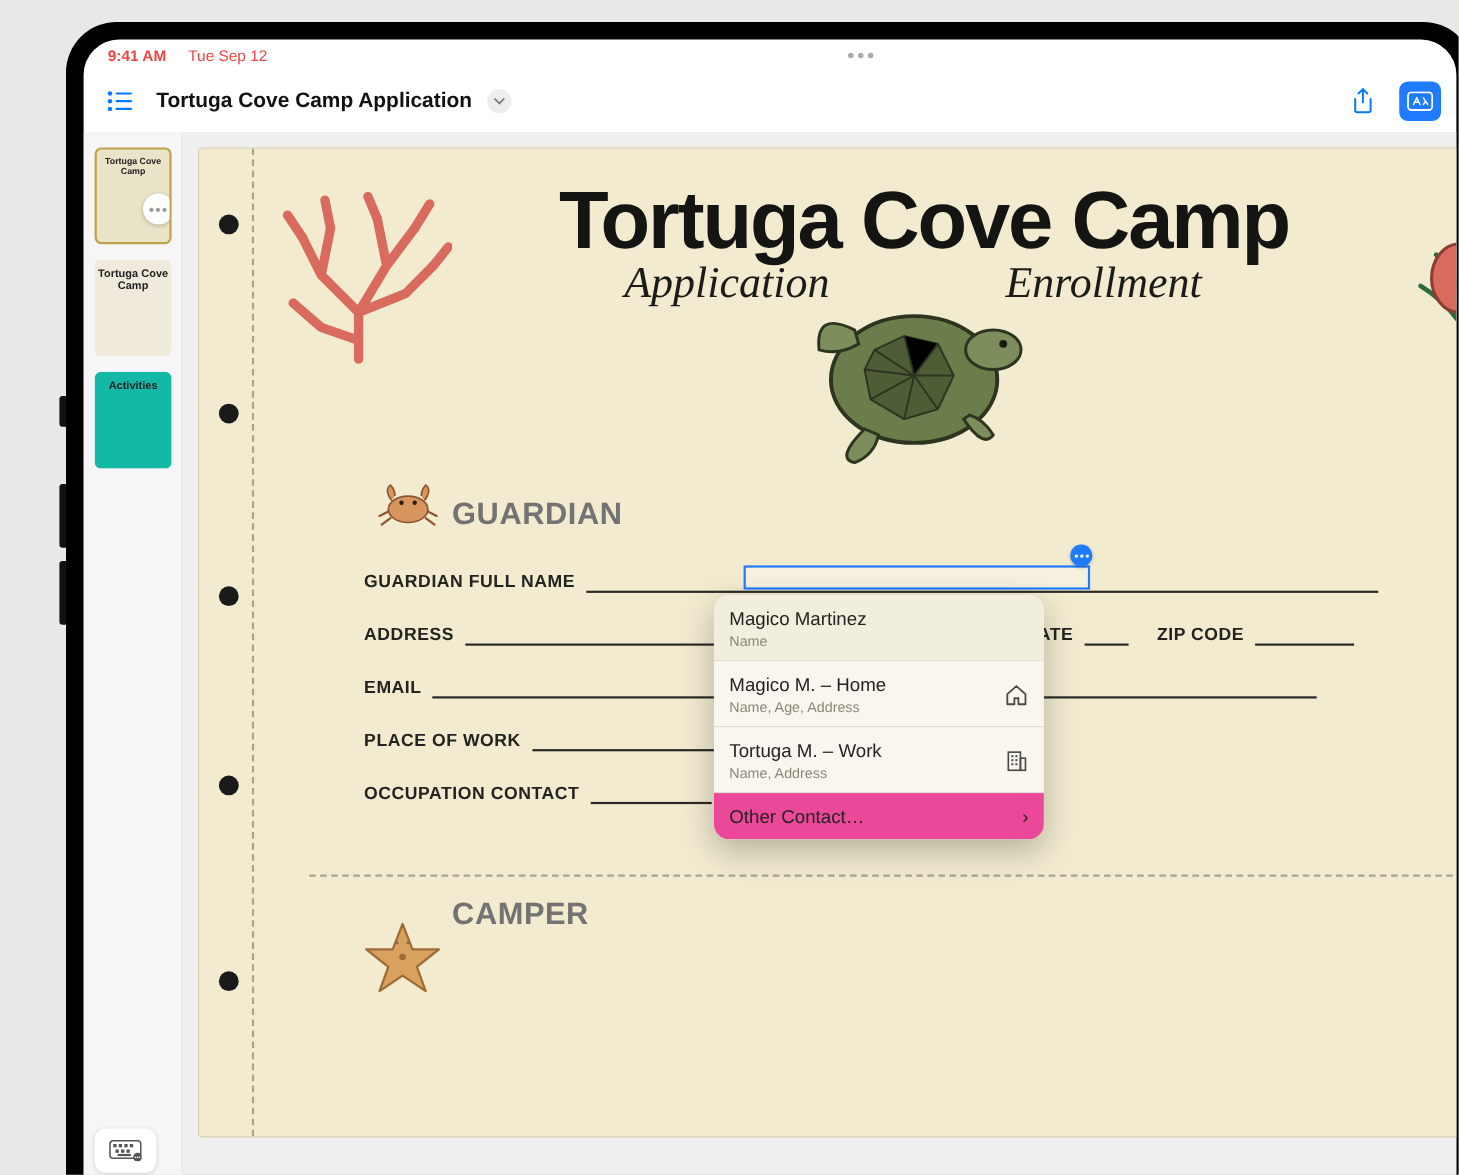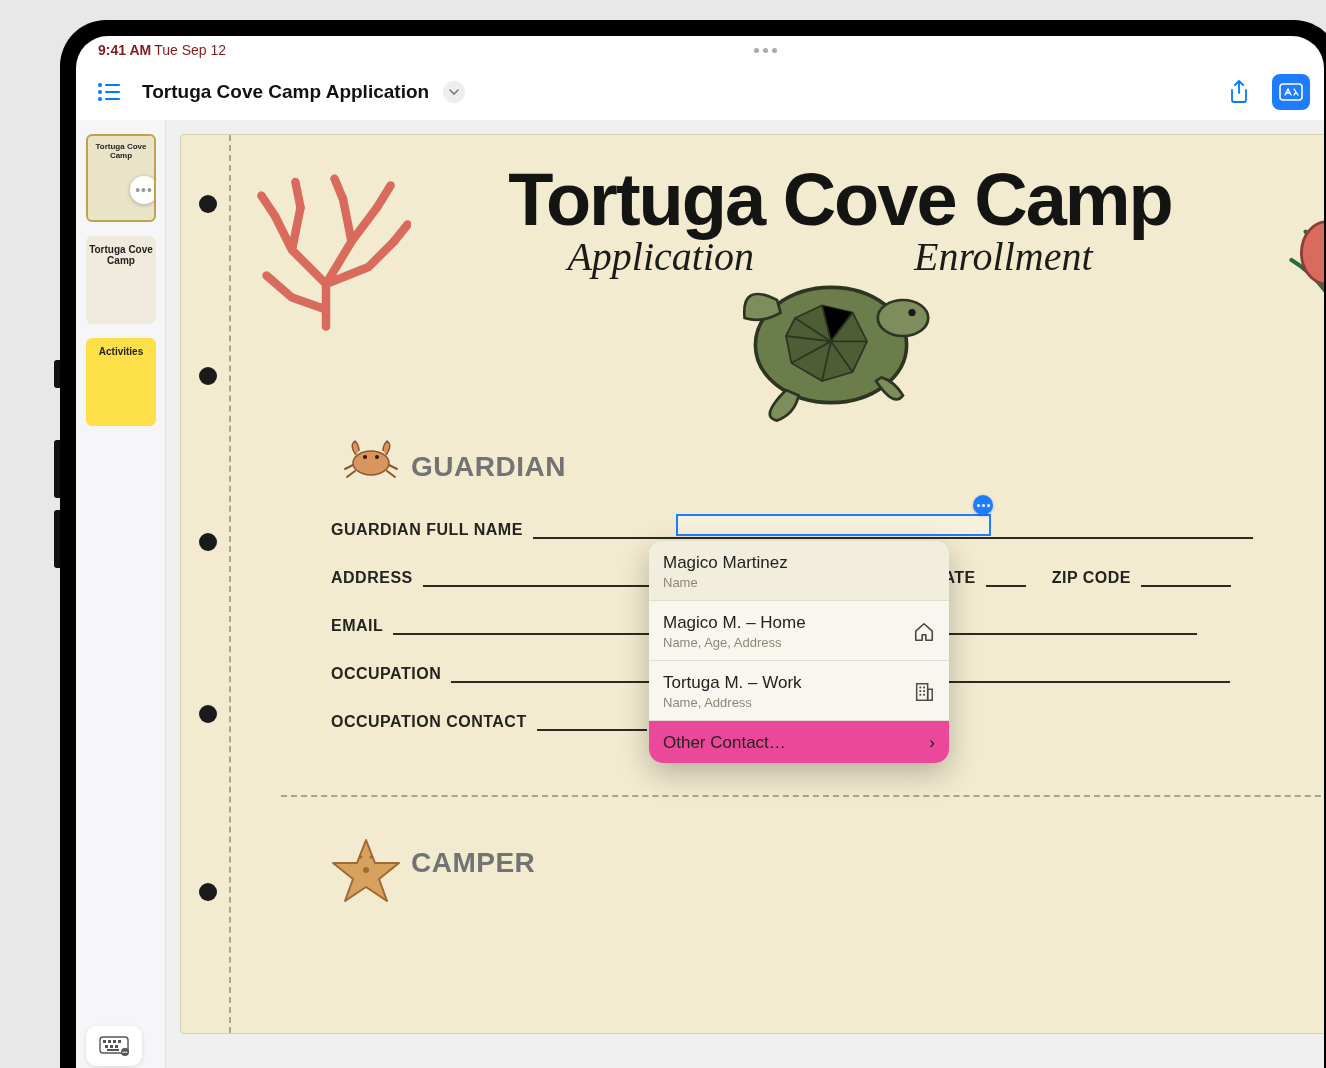--- a/index.html
+++ b/index.html
@@ -51,22 +51,22 @@
 }
 
 
 .statusbar {
   height: 28px;
   display: flex;
   align-items: center;
   padding: 0 22px;
   font-size: 14px;
   font-weight: 600;
-  color: #7f1d1d;
-  gap: 3px;
+  color: #ef4444;
+  gap: 20px;
 }
 .statusbar .spacer { flex: 1; }
 .grabber {
   display: flex; gap: 4px;
 }
 .grabber span {
   width: 5px; height: 5px;
   border-radius: 50%;
   background: #aaa;
 }
@@ -126,21 +126,21 @@
   background: #e9e3c8;
   border-radius: 6px;
   border: 2px solid transparent;
   position: relative;
   overflow: hidden;
   font-size: 8px;
   display:flex; flex-direction:column;
 }
 .thumb.selected { border-color: #bfa24a; }
 .thumb.t2 { background: #efeadb; }
-.thumb.t3 { background: #fde047; }
+.thumb.t3 { background: #14b8a6; }
 .thumb-badge {
   position: absolute; right: -4px; top: 40px;
   width: 28px; height: 28px; border-radius: 50%;
   background: #fff;
   box-shadow: 0 1px 4px rgba(0,0,0,.25);
   display: flex; align-items: center; justify-content: center;
   color: #999; font-size: 14px; letter-spacing: 1px;
 }
 .thumb-title { font-weight:700; font-size: 8px; text-align:center; padding-top:6px; color:#222;}
 
@@ -241,21 +241,21 @@
 .section-head {
   position: absolute;
   left: 230px;
   font-family: "Arial Black", sans-serif;
   font-weight: 900;
   font-size: 28px;
   color: #737373;
   letter-spacing: 0.5px;
 }
 .sh-guardian { top: 316px; }
-.sh-camper { top: 712px; }
+.sh-camper { top: 680px; }
 
 .form-area {
   position: absolute;
   left: 150px;
   width: 1020px;
 }
 .fa1 { top: 386px; }
 
 .row {
   display: flex;
@@ -511,24 +511,20 @@
               <div class="field email">
                   <span>EMAIL</span>
                   <div class="line"></div>
                 </div>
               <div class="field phone">
                   <span>PHONE NUMBER</span>
                   <div class="line"></div>
                 </div>
             </div>
             <div class="row">
-              <div class="field occ">
-                  <span>OCCUPATION</span>
-                  <div class="line"></div>
-                </div>
               <div class="field pow">
                   <span>PLACE OF WORK</span>
                   <div class="line"></div>
                 </div>
             </div>
             <div class="row">
               <div class="field pref">
                   <span>OCCUPATION CONTACT</span>
                   <div class="line"></div>
                 </div>

